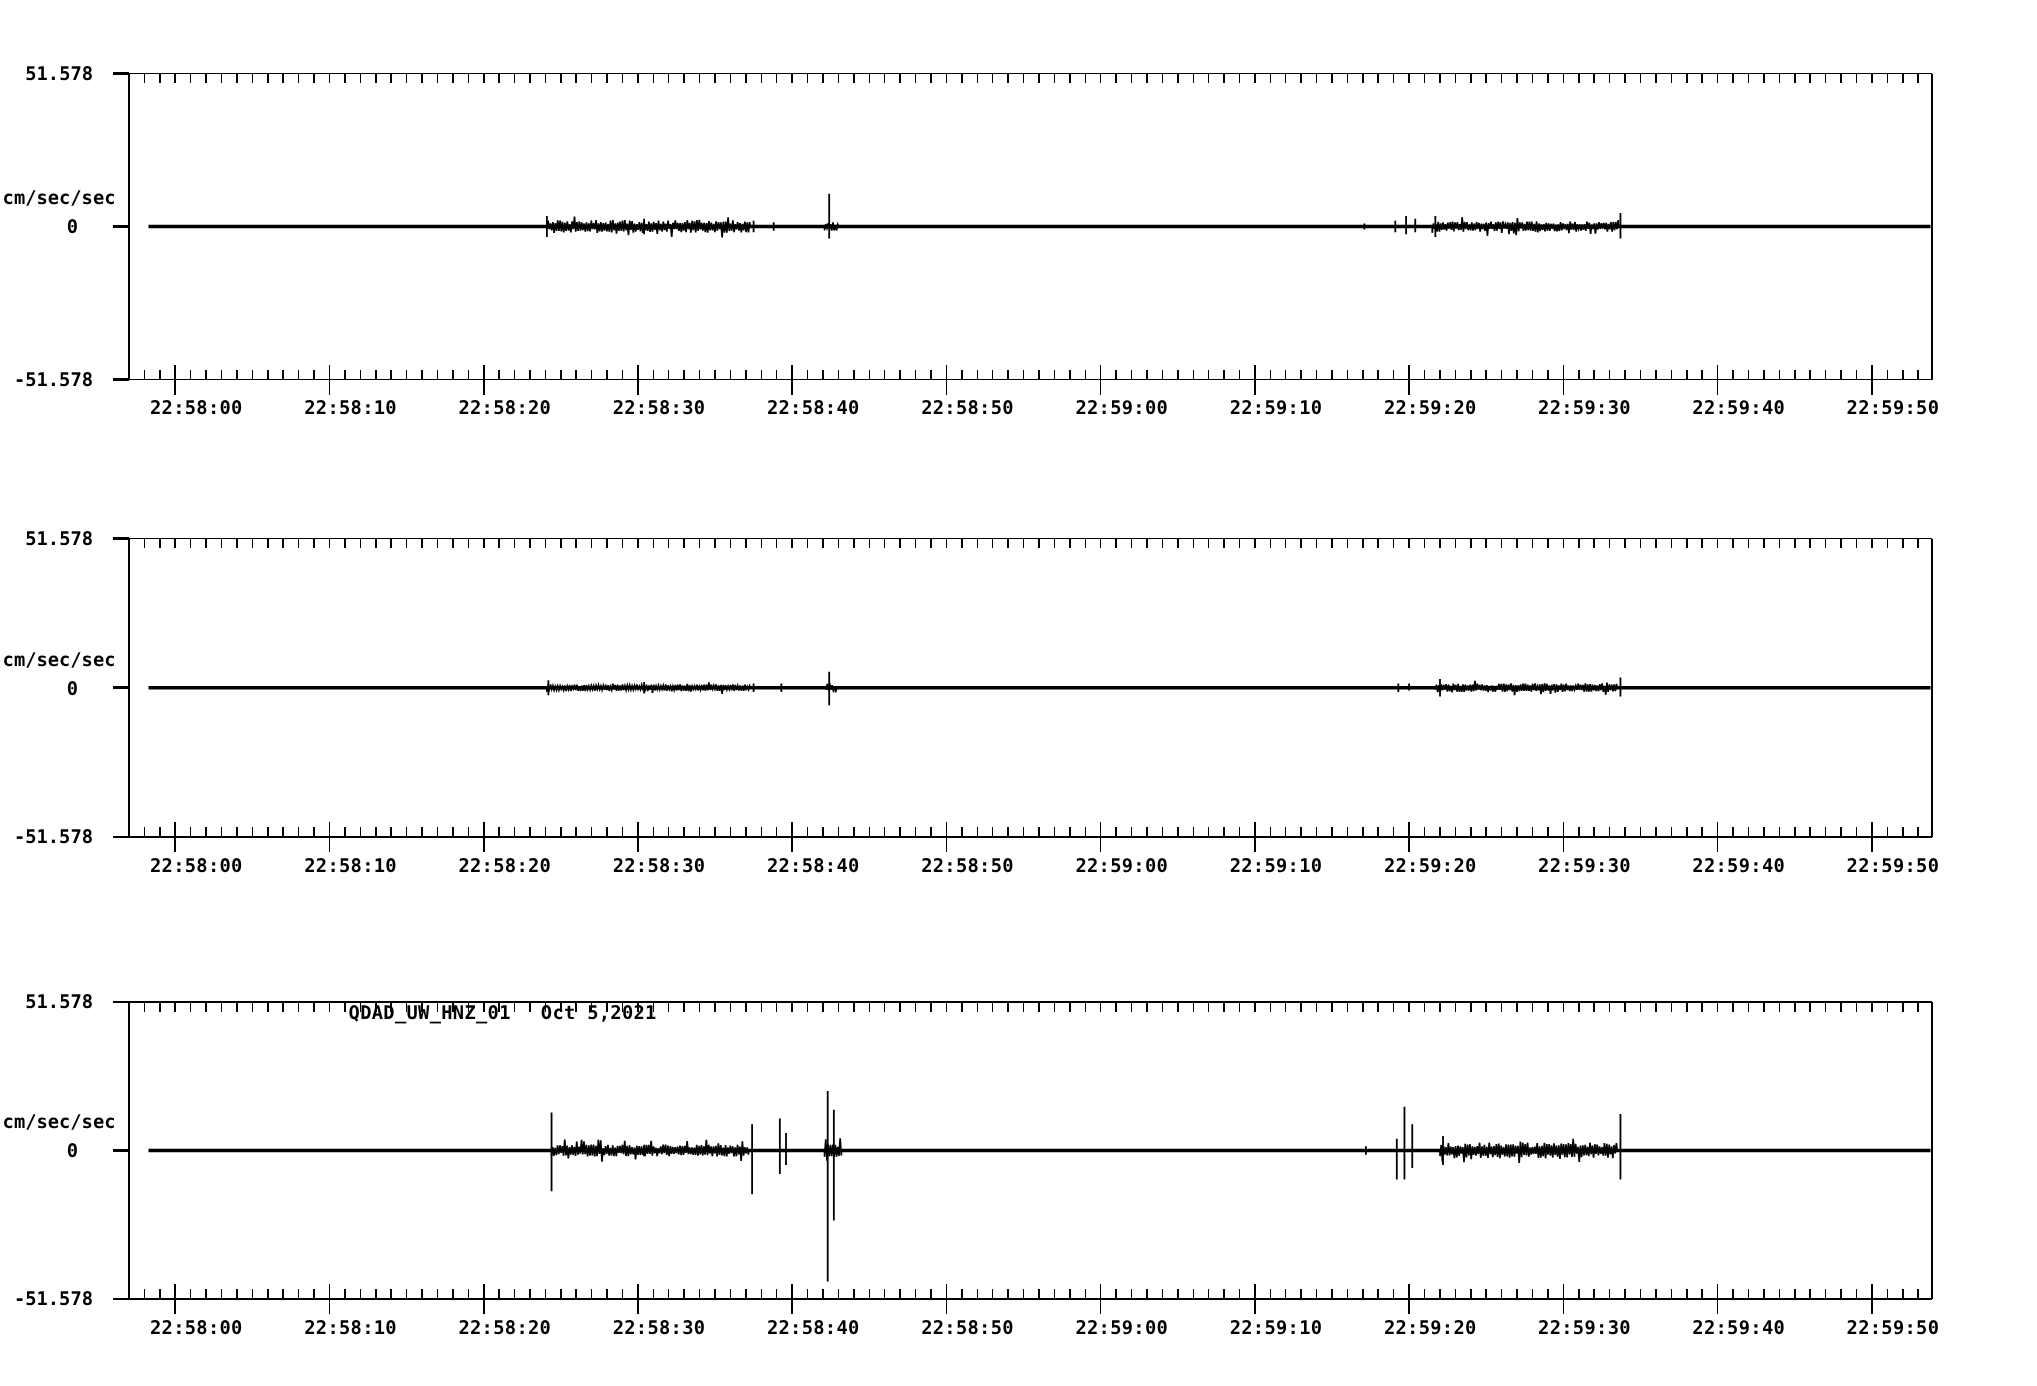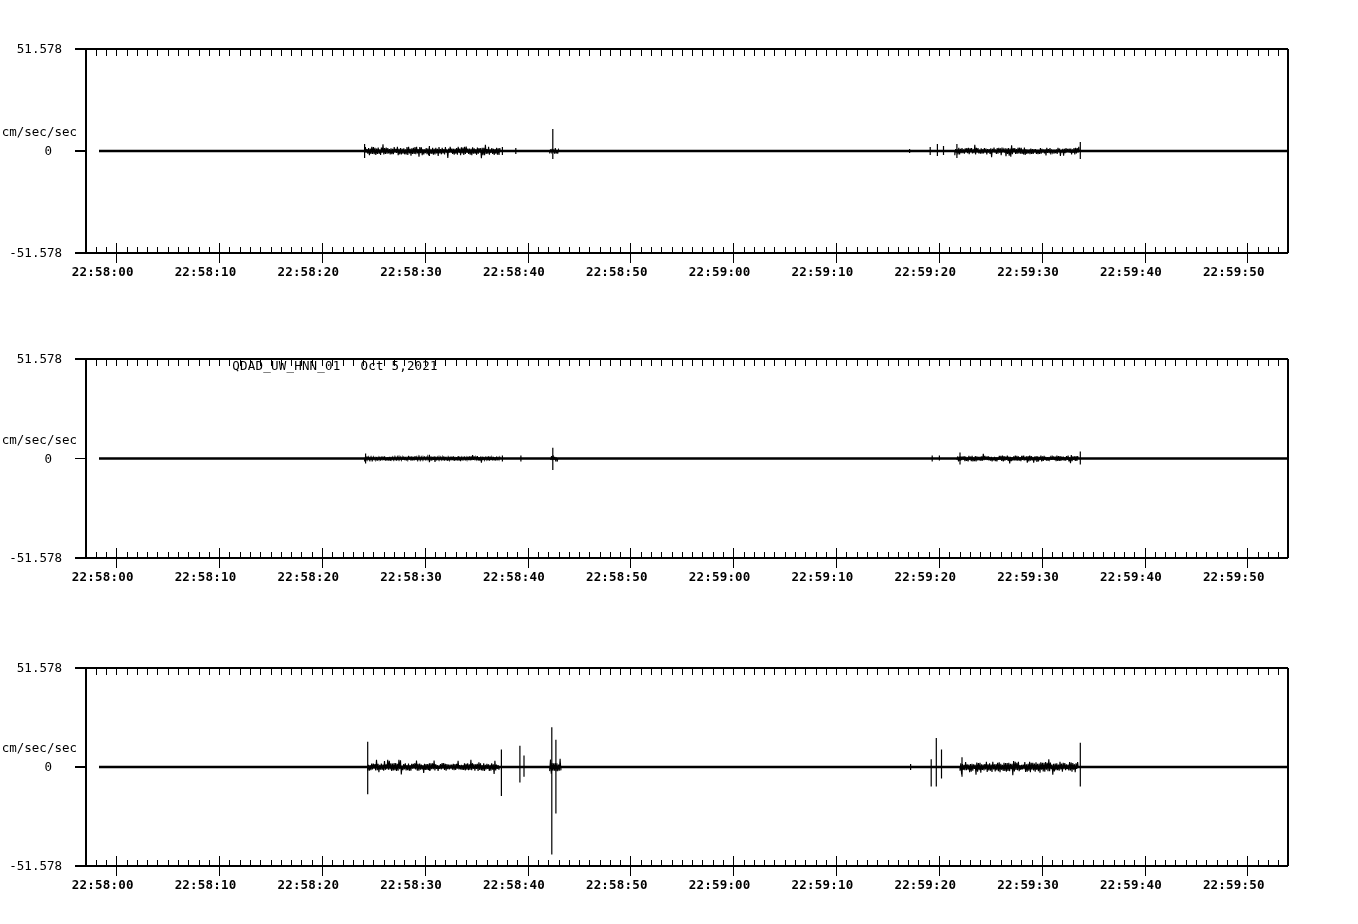--- a/index.html
+++ b/index.html
@@ -2,26 +2,26 @@
 <html><head>
 <meta charset="utf-8">
 <style>
   html,body{margin:0;padding:0;background:#ffffff;}
   .canvas{
     position:relative;width:1358px;height:924px;background:#ffffff;
     font-family:"DejaVu Sans Mono","Liberation Mono",monospace;color:#000;
     overflow:hidden;
   }
   .panel{position:absolute;inset:0;pointer-events:none;}
-  .txt{position:absolute;font-weight:normal;font-size:12.5px;line-height:16px;white-space:pre;}
+  .txt{position:absolute;font-weight:bold;font-size:12.5px;line-height:16px;white-space:pre;}
   .title{letter-spacing:0.2px;}
   .title .date{margin-left:20px;}
   .ylab{text-align:right;}
   svg.plot{position:absolute;left:0;top:0;width:1358px;height:924px;}
-  .xlab{position:absolute;width:90px;text-align:left;font-weight:bold;font-size:12.5px;line-height:16px;letter-spacing:0.2px;}
+  .xlab{position:absolute;width:90px;text-align:right;font-weight:bold;font-size:12.5px;line-height:16px;letter-spacing:0.2px;}
 </style>
 </head>
 <body>
 
 <div class="canvas">
 
   <section class="panel">
     <div class="txt ylab ymax" style="left: 0px; width: 62px; top: 41px;">51.578</div>
     <div class="txt ylab yunit" style="left: 0px; width: 77px; top: 124px;">cm/sec/sec</div>
     <div class="txt ylab yzero" style="left: 0px; width: 52px; top: 143px;">0</div>
@@ -44,23 +44,20 @@
         <span class="xlab" style="left: 688.756px; top: 264px;">22:59:00</span>
         <span class="xlab" style="left: 791.582px; top: 264px;">22:59:10</span>
         <span class="xlab" style="left: 894.408px; top: 264px;">22:59:20</span>
         <span class="xlab" style="left: 997.234px; top: 264px;">22:59:30</span>
         <span class="xlab" style="left: 1100.06px; top: 264px;">22:59:40</span>
         <span class="xlab" style="left: 1202.89px; top: 264px;">22:59:50</span>
       </div>
   </section>
 
   <section class="panel">
-    <div class="txt title" style="left: 186px; top: 342px;">
-      <span>QDAD_UW_HNN_01</span><span class="date">Oct 5,2021</span>
-    </div>
     <div class="txt ylab ymax" style="left: 0px; width: 62px; top: 351px;">51.578</div>
     <div class="txt ylab yunit" style="left: 0px; width: 77px; top: 431.5px;">cm/sec/sec</div>
     <div class="txt ylab yzero" style="left: 0px; width: 52px; top: 450.5px;">0</div>
     <div class="txt ylab ymin" style="left: 0px; width: 62px; top: 550px;">-51.578</div>
     <svg class="plot" viewBox="0 0 1358 924">
         <path d="M86 359H1288M86 558H1288M86 359V558M1288 359V558" fill="none" stroke="#000000" stroke-width="1.3" shape-rendering="crispEdges"></path>
         <path d="M96.2 359V365.5M96.2 551.5V558M106.5 359V365.5M106.5 551.5V558M116.8 359V365.5M116.8 548V568M127.1 359V365.5M127.1 551.5V558M137.4 359V365.5M137.4 551.5V558M147.6 359V365.5M147.6 551.5V558M157.9 359V365.5M157.9 551.5V558M168.2 359V365.5M168.2 551.5V558M178.5 359V365.5M178.5 551.5V558M188.8 359V365.5M188.8 551.5V558M199.1 359V365.5M199.1 551.5V558M209.3 359V365.5M209.3 551.5V558M219.6 359V365.5M219.6 548V568M229.9 359V365.5M229.9 551.5V558M240.2 359V365.5M240.2 551.5V558M250.5 359V365.5M250.5 551.5V558M260.8 359V365.5M260.8 551.5V558M271.0 359V365.5M271.0 551.5V558M281.3 359V365.5M281.3 551.5V558M291.6 359V365.5M291.6 551.5V558M301.9 359V365.5M301.9 551.5V558M312.2 359V365.5M312.2 551.5V558M322.5 359V365.5M322.5 548V568M332.7 359V365.5M332.7 551.5V558M343.0 359V365.5M343.0 551.5V558M353.3 359V365.5M353.3 551.5V558M363.6 359V365.5M363.6 551.5V558M373.9 359V365.5M373.9 551.5V558M384.1 359V365.5M384.1 551.5V558M394.4 359V365.5M394.4 551.5V558M404.7 359V365.5M404.7 551.5V558M415.0 359V365.5M415.0 551.5V558M425.3 359V365.5M425.3 548V568M435.6 359V365.5M435.6 551.5V558M445.8 359V365.5M445.8 551.5V558M456.1 359V365.5M456.1 551.5V558M466.4 359V365.5M466.4 551.5V558M476.7 359V365.5M476.7 551.5V558M487.0 359V365.5M487.0 551.5V558M497.3 359V365.5M497.3 551.5V558M507.5 359V365.5M507.5 551.5V558M517.8 359V365.5M517.8 551.5V558M528.1 359V365.5M528.1 548V568M538.4 359V365.5M538.4 551.5V558M548.7 359V365.5M548.7 551.5V558M559.0 359V365.5M559.0 551.5V558M569.2 359V365.5M569.2 551.5V558M579.5 359V365.5M579.5 551.5V558M589.8 359V365.5M589.8 551.5V558M600.1 359V365.5M600.1 551.5V558M610.4 359V365.5M610.4 551.5V558M620.6 359V365.5M620.6 551.5V558M630.9 359V365.5M630.9 548V568M641.2 359V365.5M641.2 551.5V558M651.5 359V365.5M651.5 551.5V558M661.8 359V365.5M661.8 551.5V558M672.1 359V365.5M672.1 551.5V558M682.3 359V365.5M682.3 551.5V558M692.6 359V365.5M692.6 551.5V558M702.9 359V365.5M702.9 551.5V558M713.2 359V365.5M713.2 551.5V558M723.5 359V365.5M723.5 551.5V558M733.8 359V365.5M733.8 548V568M744.0 359V365.5M744.0 551.5V558M754.3 359V365.5M754.3 551.5V558M764.6 359V365.5M764.6 551.5V558M774.9 359V365.5M774.9 551.5V558M785.2 359V365.5M785.2 551.5V558M795.5 359V365.5M795.5 551.5V558M805.7 359V365.5M805.7 551.5V558M816.0 359V365.5M816.0 551.5V558M826.3 359V365.5M826.3 551.5V558M836.6 359V365.5M836.6 548V568M846.9 359V365.5M846.9 551.5V558M857.1 359V365.5M857.1 551.5V558M867.4 359V365.5M867.4 551.5V558M877.7 359V365.5M877.7 551.5V558M888.0 359V365.5M888.0 551.5V558M898.3 359V365.5M898.3 551.5V558M908.6 359V365.5M908.6 551.5V558M918.8 359V365.5M918.8 551.5V558M929.1 359V365.5M929.1 551.5V558M939.4 359V365.5M939.4 548V568M949.7 359V365.5M949.7 551.5V558M960.0 359V365.5M960.0 551.5V558M970.3 359V365.5M970.3 551.5V558M980.5 359V365.5M980.5 551.5V558M990.8 359V365.5M990.8 551.5V558M1001.1 359V365.5M1001.1 551.5V558M1011.4 359V365.5M1011.4 551.5V558M1021.7 359V365.5M1021.7 551.5V558M1032.0 359V365.5M1032.0 551.5V558M1042.2 359V365.5M1042.2 548V568M1052.5 359V365.5M1052.5 551.5V558M1062.8 359V365.5M1062.8 551.5V558M1073.1 359V365.5M1073.1 551.5V558M1083.4 359V365.5M1083.4 551.5V558M1093.6 359V365.5M1093.6 551.5V558M1103.9 359V365.5M1103.9 551.5V558M1114.2 359V365.5M1114.2 551.5V558M1124.5 359V365.5M1124.5 551.5V558M1134.8 359V365.5M1134.8 551.5V558M1145.1 359V365.5M1145.1 548V568M1155.3 359V365.5M1155.3 551.5V558M1165.6 359V365.5M1165.6 551.5V558M1175.9 359V365.5M1175.9 551.5V558M1186.2 359V365.5M1186.2 551.5V558M1196.5 359V365.5M1196.5 551.5V558M1206.8 359V365.5M1206.8 551.5V558M1217.0 359V365.5M1217.0 551.5V558M1227.3 359V365.5M1227.3 551.5V558M1237.6 359V365.5M1237.6 551.5V558M1247.9 359V365.5M1247.9 548V568M1258.2 359V365.5M1258.2 551.5V558M1268.5 359V365.5M1268.5 551.5V558M1278.7 359V365.5M1278.7 551.5V558" fill="none" stroke="#000000" stroke-width="1" shape-rendering="crispEdges"></path>
         <path d="M75 359H86M75 458.5H86M75 558H86" fill="none" stroke="#000000" stroke-width="1.8" shape-rendering="crispEdges"></path>
         <path d="M99 458.5H1287" fill="none" stroke="#000000" stroke-width="2.4"></path>
         <path d="M364.6 458.5L364.6 461.4L365.4 457.2L366.2 459.5L367.0 456.3L367.8 459.6L368.6 457.1L369.4 460.1L370.2 457.5L371.0 460.2L371.8 457.3L372.6 460.1L373.4 457.2L374.2 459.5L375.0 457.6L375.8 460.2L376.6 457.0L377.4 460.7L378.2 457.4L379.0 459.8L379.8 456.7L380.6 460.7L381.4 457.5L382.2 459.4L383.0 456.5L383.8 460.1L384.6 456.4L385.4 460.6L386.2 457.5L387.0 460.7L387.8 457.2L388.6 460.5L389.4 456.8L390.2 460.8L391.0 456.8L391.8 459.7L392.6 457.3L393.4 459.9L394.2 457.0L395.0 459.7L395.8 457.2L396.6 460.6L397.4 457.0L398.2 459.5L399.0 456.6L399.8 459.6L400.6 457.3L401.4 460.0L402.2 457.0L403.0 459.9L403.8 456.5L404.6 460.1L405.4 456.8L406.2 460.5L407.0 457.6L407.8 460.0L408.6 455.8L409.4 459.6L410.2 456.6L411.0 460.6L411.8 456.4L412.6 460.4L413.4 456.9L414.2 460.4L415.0 456.2L415.8 460.0L416.6 457.2L417.4 460.1L418.2 456.8L419.0 459.7L419.8 456.8L420.6 459.9L421.4 457.2L422.2 459.8L423.0 456.9L423.8 459.4L424.6 456.3L425.4 459.4L426.2 457.4L427.0 459.7L427.8 456.5L428.6 459.4L429.4 457.5L430.2 459.7L431.0 456.4L431.8 460.7L432.6 456.9L433.4 459.8L434.2 456.4L435.0 462.0L435.8 456.5L436.6 460.3L437.4 457.3L438.2 459.7L439.0 456.9L439.8 459.8L440.6 457.3L441.4 459.6L442.2 456.9L443.0 460.3L443.8 456.3L444.6 460.6L445.4 456.9L446.2 459.6L447.0 457.4L447.8 460.8L448.6 457.4L449.4 460.1L450.2 456.6L451.0 460.4L451.8 456.5L452.6 460.1L453.4 456.3L454.2 460.8L455.0 456.9L455.8 460.3L456.6 457.1L457.4 460.5L458.2 456.0L459.0 460.7L459.8 456.7L460.6 461.1L461.4 457.4L462.2 459.6L463.0 457.3L463.8 459.4L464.6 456.5L465.4 460.3L466.2 457.5L467.0 460.0L467.8 456.6L468.6 460.2L469.4 456.4L470.2 460.4L471.0 456.4L471.8 460.2L472.6 455.0L473.4 459.9L474.2 456.5L475.0 459.4L475.8 456.9L476.6 459.4L477.4 456.2L478.2 460.6L479.0 457.0L479.8 460.6L480.6 456.6L481.4 462.6L482.2 456.6L483.0 460.0L483.8 456.8L484.6 459.9L485.4 457.4L486.2 459.6L487.0 456.6L487.8 460.3L488.6 456.3L489.4 460.6L490.2 456.6L491.0 460.0L491.8 457.1L492.6 460.3L493.4 457.0L494.2 460.3L495.0 457.2L495.8 460.6L496.6 456.5L497.4 459.4L498.2 457.6L499.0 459.8L499.8 457.2L500.3 458.5M550.7 458.5L550.7 459.8L551.5 456.0L552.3 460.2L553.1 455.4L553.9 459.8L554.7 456.8L555.5 460.2L556.3 457.5L557.1 461.6L557.9 458.5M956.9 458.5L956.9 459.7L957.7 456.5L958.5 461.4L959.3 456.7L960.1 461.0L960.9 456.3L961.7 460.2L962.5 456.7L963.3 459.7L964.1 456.1L964.9 461.1L965.7 456.5L966.5 460.8L967.3 457.3L968.1 461.5L968.9 455.8L969.7 460.0L970.5 456.6L971.3 461.1L972.1 455.9L972.9 461.3L973.7 457.3L974.5 461.2L975.3 456.2L976.1 461.3L976.9 456.4L977.7 460.4L978.5 457.0L979.3 460.3L980.1 456.5L980.9 461.0L981.7 456.4L982.5 460.7L983.3 453.9L984.1 460.2L984.9 455.8L985.7 459.7L986.5 456.7L987.3 460.0L988.1 456.2L988.9 460.4L989.7 457.0L990.5 460.6L991.3 456.8L992.1 461.4L992.9 457.3L993.7 460.3L994.5 456.9L995.3 461.1L996.1 457.2L996.9 461.3L997.7 457.3L998.5 459.9L999.3 455.9L1000.1 459.9L1000.9 455.9L1001.7 461.0L1002.5 455.7L1003.3 461.3L1004.1 456.2L1004.9 460.7L1005.7 456.5L1006.5 460.0L1007.3 455.6L1008.1 461.0L1008.9 456.6L1009.7 463.5L1010.5 456.8L1011.3 461.2L1012.1 457.0L1012.9 460.7L1013.7 456.3L1014.5 460.5L1015.3 455.7L1016.1 460.6L1016.9 455.8L1017.7 460.6L1018.5 456.4L1019.3 460.6L1020.1 457.0L1020.9 461.1L1021.7 455.9L1022.5 460.0L1023.3 455.6L1024.1 460.5L1024.9 457.3L1025.7 460.2L1026.5 456.3L1027.3 462.8L1028.1 456.0L1028.9 461.4L1029.7 455.5L1030.5 460.6L1031.3 456.0L1032.1 460.3L1032.9 457.0L1033.7 462.6L1034.5 456.5L1035.3 460.3L1036.1 456.1L1036.9 461.8L1037.7 456.3L1038.5 461.3L1039.3 456.9L1040.1 460.0L1040.9 455.7L1041.7 461.3L1042.5 456.4L1043.3 460.9L1044.1 455.8L1044.9 460.0L1045.7 456.9L1046.5 460.7L1047.3 457.0L1048.1 460.8L1048.9 457.0L1049.7 459.8L1050.5 457.1L1051.3 459.9L1052.1 455.7L1052.9 459.8L1053.7 456.4L1054.5 460.0L1055.3 456.6L1056.1 461.1L1056.9 455.6L1057.7 461.0L1058.5 456.2L1059.3 461.0L1060.1 456.1L1060.9 461.0L1061.7 456.5L1062.5 460.2L1063.3 456.7L1064.1 460.7L1064.9 457.0L1065.7 460.7L1066.5 456.1L1067.3 460.0L1068.1 455.6L1068.9 461.3L1069.7 457.3L1070.5 463.1L1071.3 455.0L1072.1 461.2L1072.9 456.3L1073.7 460.0L1074.5 456.4L1075.3 460.9L1076.1 456.2L1076.9 460.8L1077.7 456.0L1078.2 458.5" fill="none" stroke="#000000" stroke-width="1.1"></path>
@@ -76,20 +73,23 @@
         <span class="xlab" style="left: 688.756px; top: 569px;">22:59:00</span>
         <span class="xlab" style="left: 791.582px; top: 569px;">22:59:10</span>
         <span class="xlab" style="left: 894.408px; top: 569px;">22:59:20</span>
         <span class="xlab" style="left: 997.234px; top: 569px;">22:59:30</span>
         <span class="xlab" style="left: 1100.06px; top: 569px;">22:59:40</span>
         <span class="xlab" style="left: 1202.89px; top: 569px;">22:59:50</span>
       </div>
   </section>
 
   <section class="panel">
+    <div class="txt title" style="left: 186px; top: 651px;">
+      <span>QDAD_UW_HNZ_01</span><span class="date">Oct 5,2021</span>
+    </div>
     <div class="txt ylab ymax" style="left: 0px; width: 62px; top: 660px;">51.578</div>
     <div class="txt ylab yunit" style="left: 0px; width: 77px; top: 740px;">cm/sec/sec</div>
     <div class="txt ylab yzero" style="left: 0px; width: 52px; top: 759px;">0</div>
     <div class="txt ylab ymin" style="left: 0px; width: 62px; top: 858px;">-51.578</div>
     <svg class="plot" viewBox="0 0 1358 924">
         <path d="M86 668H1288M86 866H1288M86 668V866M1288 668V866" fill="none" stroke="#000000" stroke-width="1.3" shape-rendering="crispEdges"></path>
         <path d="M96.2 668V674.5M96.2 859.5V866M106.5 668V674.5M106.5 859.5V866M116.8 668V674.5M116.8 856V876M127.1 668V674.5M127.1 859.5V866M137.4 668V674.5M137.4 859.5V866M147.6 668V674.5M147.6 859.5V866M157.9 668V674.5M157.9 859.5V866M168.2 668V674.5M168.2 859.5V866M178.5 668V674.5M178.5 859.5V866M188.8 668V674.5M188.8 859.5V866M199.1 668V674.5M199.1 859.5V866M209.3 668V674.5M209.3 859.5V866M219.6 668V674.5M219.6 856V876M229.9 668V674.5M229.9 859.5V866M240.2 668V674.5M240.2 859.5V866M250.5 668V674.5M250.5 859.5V866M260.8 668V674.5M260.8 859.5V866M271.0 668V674.5M271.0 859.5V866M281.3 668V674.5M281.3 859.5V866M291.6 668V674.5M291.6 859.5V866M301.9 668V674.5M301.9 859.5V866M312.2 668V674.5M312.2 859.5V866M322.5 668V674.5M322.5 856V876M332.7 668V674.5M332.7 859.5V866M343.0 668V674.5M343.0 859.5V866M353.3 668V674.5M353.3 859.5V866M363.6 668V674.5M363.6 859.5V866M373.9 668V674.5M373.9 859.5V866M384.1 668V674.5M384.1 859.5V866M394.4 668V674.5M394.4 859.5V866M404.7 668V674.5M404.7 859.5V866M415.0 668V674.5M415.0 859.5V866M425.3 668V674.5M425.3 856V876M435.6 668V674.5M435.6 859.5V866M445.8 668V674.5M445.8 859.5V866M456.1 668V674.5M456.1 859.5V866M466.4 668V674.5M466.4 859.5V866M476.7 668V674.5M476.7 859.5V866M487.0 668V674.5M487.0 859.5V866M497.3 668V674.5M497.3 859.5V866M507.5 668V674.5M507.5 859.5V866M517.8 668V674.5M517.8 859.5V866M528.1 668V674.5M528.1 856V876M538.4 668V674.5M538.4 859.5V866M548.7 668V674.5M548.7 859.5V866M559.0 668V674.5M559.0 859.5V866M569.2 668V674.5M569.2 859.5V866M579.5 668V674.5M579.5 859.5V866M589.8 668V674.5M589.8 859.5V866M600.1 668V674.5M600.1 859.5V866M610.4 668V674.5M610.4 859.5V866M620.6 668V674.5M620.6 859.5V866M630.9 668V674.5M630.9 856V876M641.2 668V674.5M641.2 859.5V866M651.5 668V674.5M651.5 859.5V866M661.8 668V674.5M661.8 859.5V866M672.1 668V674.5M672.1 859.5V866M682.3 668V674.5M682.3 859.5V866M692.6 668V674.5M692.6 859.5V866M702.9 668V674.5M702.9 859.5V866M713.2 668V674.5M713.2 859.5V866M723.5 668V674.5M723.5 859.5V866M733.8 668V674.5M733.8 856V876M744.0 668V674.5M744.0 859.5V866M754.3 668V674.5M754.3 859.5V866M764.6 668V674.5M764.6 859.5V866M774.9 668V674.5M774.9 859.5V866M785.2 668V674.5M785.2 859.5V866M795.5 668V674.5M795.5 859.5V866M805.7 668V674.5M805.7 859.5V866M816.0 668V674.5M816.0 859.5V866M826.3 668V674.5M826.3 859.5V866M836.6 668V674.5M836.6 856V876M846.9 668V674.5M846.9 859.5V866M857.1 668V674.5M857.1 859.5V866M867.4 668V674.5M867.4 859.5V866M877.7 668V674.5M877.7 859.5V866M888.0 668V674.5M888.0 859.5V866M898.3 668V674.5M898.3 859.5V866M908.6 668V674.5M908.6 859.5V866M918.8 668V674.5M918.8 859.5V866M929.1 668V674.5M929.1 859.5V866M939.4 668V674.5M939.4 856V876M949.7 668V674.5M949.7 859.5V866M960.0 668V674.5M960.0 859.5V866M970.3 668V674.5M970.3 859.5V866M980.5 668V674.5M980.5 859.5V866M990.8 668V674.5M990.8 859.5V866M1001.1 668V674.5M1001.1 859.5V866M1011.4 668V674.5M1011.4 859.5V866M1021.7 668V674.5M1021.7 859.5V866M1032.0 668V674.5M1032.0 859.5V866M1042.2 668V674.5M1042.2 856V876M1052.5 668V674.5M1052.5 859.5V866M1062.8 668V674.5M1062.8 859.5V866M1073.1 668V674.5M1073.1 859.5V866M1083.4 668V674.5M1083.4 859.5V866M1093.6 668V674.5M1093.6 859.5V866M1103.9 668V674.5M1103.9 859.5V866M1114.2 668V674.5M1114.2 859.5V866M1124.5 668V674.5M1124.5 859.5V866M1134.8 668V674.5M1134.8 859.5V866M1145.1 668V674.5M1145.1 856V876M1155.3 668V674.5M1155.3 859.5V866M1165.6 668V674.5M1165.6 859.5V866M1175.9 668V674.5M1175.9 859.5V866M1186.2 668V674.5M1186.2 859.5V866M1196.5 668V674.5M1196.5 859.5V866M1206.8 668V674.5M1206.8 859.5V866M1217.0 668V674.5M1217.0 859.5V866M1227.3 668V674.5M1227.3 859.5V866M1237.6 668V674.5M1237.6 859.5V866M1247.9 668V674.5M1247.9 856V876M1258.2 668V674.5M1258.2 859.5V866M1268.5 668V674.5M1268.5 859.5V866M1278.7 668V674.5M1278.7 859.5V866" fill="none" stroke="#000000" stroke-width="1" shape-rendering="crispEdges"></path>
         <path d="M75 668H86M75 767H86M75 866H86" fill="none" stroke="#000000" stroke-width="1.8" shape-rendering="crispEdges"></path>
         <path d="M99 767H1287" fill="none" stroke="#000000" stroke-width="2.4"></path>
         <path d="M367.7 767.0L367.7 770.8L368.5 764.7L369.3 770.6L370.1 765.2L370.9 770.1L371.7 763.6L372.5 769.5L373.3 763.5L374.1 768.6L374.9 764.1L375.7 770.4L376.5 759.7L377.3 770.3L378.1 763.7L378.9 772.3L379.7 764.8L380.5 769.7L381.3 763.6L382.1 769.9L382.9 764.6L383.7 770.6L384.5 761.0L385.3 769.8L386.1 764.4L386.9 769.2L387.7 759.8L388.5 769.7L389.3 760.9L390.1 769.4L390.9 763.3L391.7 771.0L392.5 763.5L393.3 770.5L394.1 763.0L394.9 770.2L395.7 763.1L396.5 770.9L397.3 763.9L398.1 770.8L398.9 759.9L399.7 769.3L400.5 760.2L401.3 774.4L402.1 765.5L402.9 770.1L403.7 764.1L404.5 769.3L405.3 763.3L406.1 770.4L406.9 765.2L407.7 770.2L408.5 763.5L409.3 770.8L410.1 765.0L410.9 770.7L411.7 763.9L412.5 768.6L413.3 763.9L414.1 768.7L414.9 763.2L415.7 769.5L416.5 760.6L417.3 770.7L418.1 763.9L418.9 770.8L419.7 763.6L420.5 769.6L421.3 764.7L422.1 769.5L422.9 765.1L423.7 773.0L424.5 763.8L425.3 770.0L426.1 764.0L426.9 769.9L427.7 764.2L428.5 769.9L429.3 764.3L430.1 770.7L430.9 763.3L431.7 769.2L432.5 763.3L433.3 769.3L434.1 760.5L434.9 770.5L435.7 764.2L436.5 768.8L437.3 765.2L438.1 770.8L438.9 765.5L439.7 768.9L440.5 764.2L441.3 769.4L442.1 763.1L442.9 768.7L443.7 763.0L444.5 770.0L445.3 763.7L446.1 770.7L446.9 764.1L447.7 769.2L448.5 764.6L449.3 769.3L450.1 764.7L450.9 768.7L451.7 764.5L452.5 769.6L453.3 763.7L454.1 770.1L454.9 764.0L455.7 770.0L456.5 763.9L457.3 768.6L458.1 760.7L458.9 769.4L459.7 765.0L460.5 769.4L461.3 764.9L462.1 769.9L462.9 765.1L463.7 769.9L464.5 763.2L465.3 770.4L466.1 763.9L466.9 769.6L467.7 763.4L468.5 770.2L469.3 764.3L470.1 769.8L470.9 759.9L471.7 770.1L472.5 763.2L473.3 769.0L474.1 764.2L474.9 770.8L475.7 764.2L476.5 768.9L477.3 763.9L478.1 770.9L478.9 762.2L479.7 769.9L480.5 763.4L481.3 770.3L482.1 765.1L482.9 770.7L483.7 763.4L484.5 771.0L485.3 764.9L486.1 769.3L486.9 763.8L487.7 768.8L488.5 764.3L489.3 771.0L490.1 764.9L490.9 770.8L491.7 763.3L492.5 769.6L493.3 764.4L494.1 774.0L494.9 760.9L495.7 770.4L496.5 764.7L497.3 768.9L498.1 765.0L498.9 769.7L499.3 767.0M549.7 767.0L549.7 771.1L550.5 759.5L551.3 773.8L552.1 763.1L552.9 770.8L553.7 763.2L554.5 770.7L555.3 763.0L556.1 771.2L556.9 763.3L557.7 771.1L558.5 764.6L559.3 770.6L560.1 758.9L560.9 770.4L561.0 767.0M960.0 767.0L960.0 770.7L960.8 763.3L961.6 774.5L962.4 764.0L963.2 769.8L964.0 764.8L964.8 770.2L965.6 762.0L966.4 770.2L967.2 764.4L968.0 769.6L968.8 764.7L969.6 772.1L970.4 764.1L971.2 771.6L972.0 763.8L972.8 770.6L973.6 764.3L974.4 769.0L975.2 764.7L976.0 774.8L976.8 762.6L977.6 771.6L978.4 763.1L979.2 770.2L980.0 762.8L980.8 772.8L981.6 764.3L982.4 769.9L983.2 764.5L984.0 770.4L984.8 764.0L985.6 769.5L986.4 761.8L987.2 771.9L988.0 764.3L988.8 770.4L989.6 763.3L990.4 770.6L991.2 764.6L992.0 771.9L992.8 761.8L993.6 769.5L994.4 764.4L995.2 771.5L996.0 764.0L996.8 770.1L997.6 762.8L998.4 771.3L999.2 762.4L1000.0 772.1L1000.8 763.7L1001.6 769.8L1002.4 764.8L1003.2 770.9L1004.0 762.9L1004.8 771.0L1005.6 763.1L1006.4 771.7L1007.2 763.1L1008.0 771.0L1008.8 762.9L1009.6 771.1L1010.4 763.9L1011.2 769.1L1012.0 763.9L1012.8 775.3L1013.6 761.1L1014.4 771.5L1015.2 761.8L1016.0 769.9L1016.8 762.7L1017.6 770.3L1018.4 761.8L1019.2 771.1L1020.0 765.0L1020.8 769.8L1021.6 764.8L1022.4 769.3L1023.2 764.5L1024.0 769.2L1024.8 762.0L1025.6 771.9L1026.4 764.2L1027.2 771.7L1028.0 763.9L1028.8 770.8L1029.6 761.9L1030.4 772.1L1031.2 762.7L1032.0 769.8L1032.8 762.8L1033.6 770.5L1034.4 763.6L1035.2 771.7L1036.0 762.2L1036.8 770.0L1037.6 763.8L1038.4 771.1L1039.2 763.5L1040.0 772.7L1040.8 762.4L1041.6 769.7L1042.4 762.7L1043.2 771.5L1044.0 762.9L1044.8 771.7L1045.6 762.0L1046.4 769.6L1047.2 762.8L1048.0 771.3L1048.8 759.2L1049.6 771.2L1050.4 762.5L1051.2 769.1L1052.0 764.6L1052.8 774.6L1053.6 763.7L1054.4 771.4L1055.2 763.6L1056.0 770.2L1056.8 763.3L1057.6 770.1L1058.4 764.6L1059.2 770.7L1060.0 761.8L1060.8 769.4L1061.6 763.7L1062.4 771.8L1063.2 762.8L1064.0 769.2L1064.8 763.0L1065.6 770.3L1066.4 764.3L1067.2 769.2L1068.0 764.7L1068.8 770.5L1069.6 762.0L1070.4 770.4L1071.2 762.5L1072.0 771.8L1072.8 763.0L1073.6 769.6L1074.4 764.2L1075.2 772.1L1076.0 763.3L1076.8 769.0L1077.6 762.1L1078.2 767.0" fill="none" stroke="#000000" stroke-width="1.1"></path>

